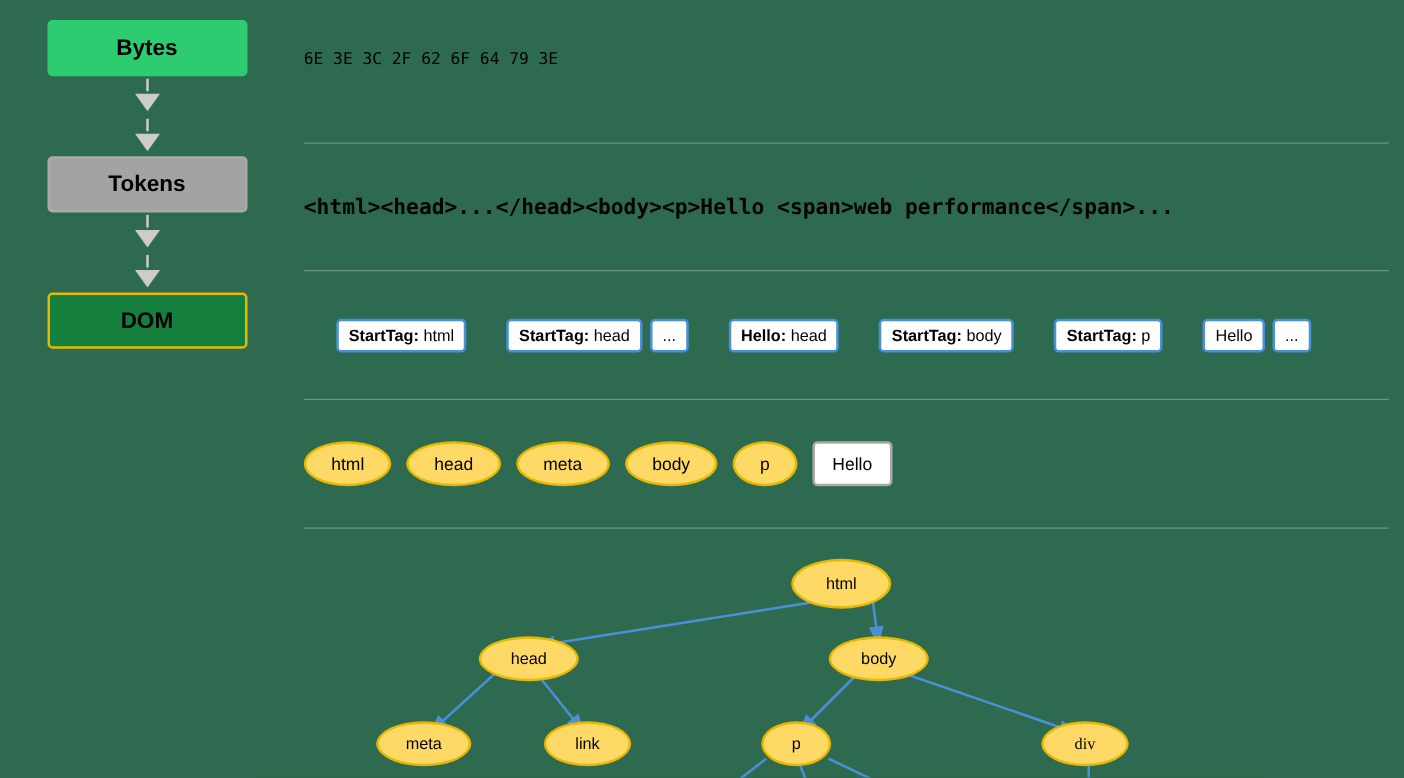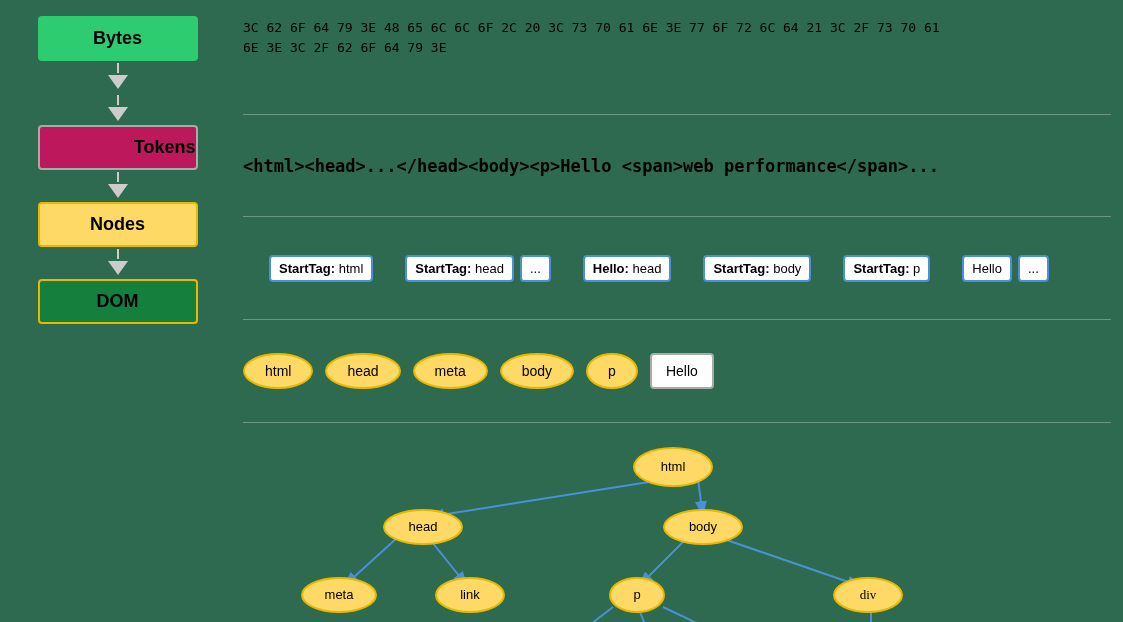--- a/index.html
+++ b/index.html
@@ -30,21 +30,21 @@
       text-align: center;
       padding: 10px 0;
       font-size: 18px;
       font-weight: bold;
       border: 2px solid #999;
       border-radius: 4px;
       position: relative;
     }
     .box-bytes { background: #2ecc71; color: #000; border-color: #2ecc71; }
     .box-characters { background: #fff; color: #000; border-color: #aaa; }
-    .box-tokens { background: #be185d; color: #000; border-color: #aaa; text-align: right; }
+    .box-tokens { background: #a3a3a3; color: #000; border-color: #aaa; }
     .box-nodes { background: #ffd966; color: #000; border-color: #e6b800; }
     .box-dom { background: #15803d; color: #000; border-color: #e6b800; }
     .arrow-down {
       width: 0; height: 0;
       border-left: 10px solid transparent;
       border-right: 10px solid transparent;
       border-top: 14px solid #ccc;
       margin: 2px auto;
     }
     .arrow-line {
@@ -181,37 +181,34 @@
       <div class="arrow-line"></div>
       <div class="arrow-down"></div>
     </div>
     <div>
       <div class="pipeline-box box-tokens">Tokens</div>
     </div>
     <div class="pipeline-arrow">
       <div class="arrow-line"></div>
       <div class="arrow-down"></div>
     </div>
-    <div>
-      <div class="pipeline-box box-nodes">Nodes</div>
-    </div>
     <div class="pipeline-arrow">
       <div class="arrow-line"></div>
       <div class="arrow-down"></div>
     </div>
     <div>
       <div class="pipeline-box box-dom">DOM</div>
     </div>
   </div>
 
   <div class="content">
 
     <div class="content-row" style="align-items:flex-start; padding-top:10px;">
       <div class="bytes-text">
-        <span>3C 62 6F 64 79 3E 48 65 6C 6C 6F 2C 20 3C 73 70 61 6E 3E 77 6F 72 6C 64 21 3C 2F 73 70 61</span><br>
+        <br>
         <span>6E 3E 3C 2F 62 6F 64 79 3E</span>
       </div>
     </div>
 
     <div class="content-row">
       <div class="chars-text">&lt;html&gt;&lt;head&gt;...&lt;/head&gt;&lt;body&gt;&lt;p&gt;Hello &lt;span&gt;web performance&lt;/span&gt;...</div>
     </div>
 
     <div class="content-row">
       <div class="tokens-row">

